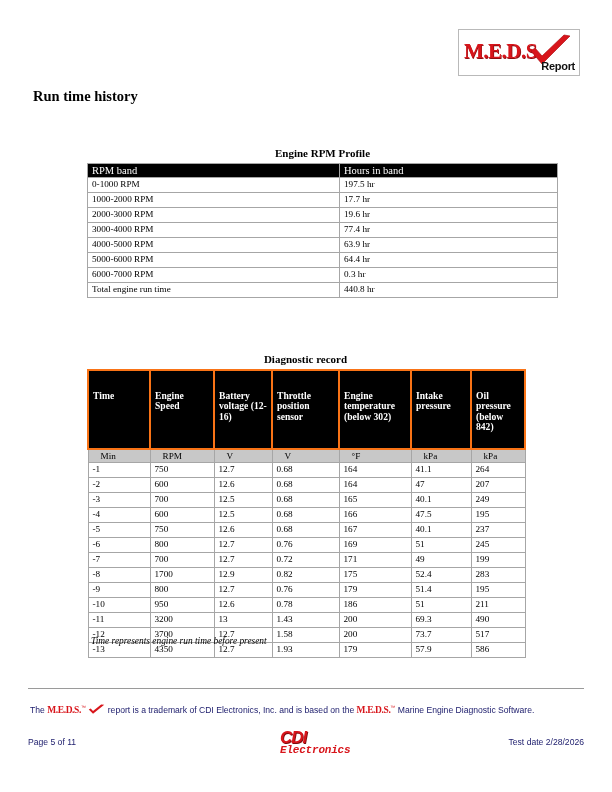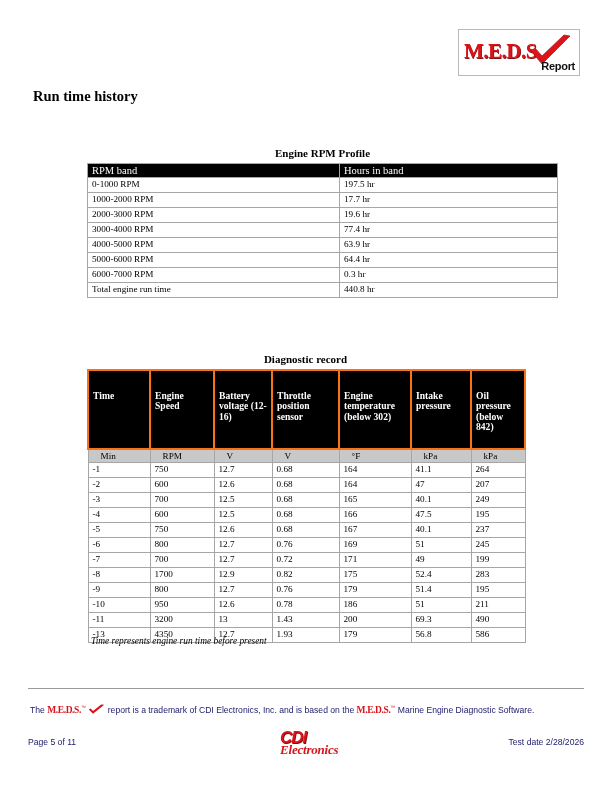--- a/index.html
+++ b/index.html
@@ -230,24 +230,24 @@
     font-family: "Liberation Sans", sans-serif;
     font-weight: bold;
     font-style: italic;
     font-size: 17px;
     color: #d8151b;
     letter-spacing: -1px;
     line-height: 16px;
     text-shadow: 0.7px 0.7px 0 #7d0b0e;
   }
   .cdi-sub {
-    font-family: Liberation Serif, serif;
+    font-family: Liberation Mono, monospace;
     font-weight: bold;
     font-style: italic;
-    font-size: 13px;
+    font-size: 11px;
     color: #d8151b;
     letter-spacing: -0.2px;
     line-height: 8px;
   }
 </style>
 </head>
 <body>
 
 <div class="page">
 
@@ -437,26 +437,35 @@
           <tr class="data-row">
             <td>-11</td>
             <td>3200</td>
             <td>13</td>
             <td>1.43</td>
             <td>200</td>
             <td>69.3</td>
             <td>490</td>
           </tr>
           <tr class="data-row">
+            <td>-12</td>
+            <td>3700</td>
+            <td>12.7</td>
+            <td>1.58</td>
+            <td>200</td>
+            <td>73.7</td>
+            <td>517</td>
+          </tr>
+          <tr class="data-row">
             <td>-13</td>
             <td>4350</td>
             <td>12.7</td>
             <td>1.93</td>
             <td>179</td>
-            <td>56.8</td>
+            <td>57.9</td>
             <td>586</td>
           </tr>
         </tbody>
     </table>
   </div>
 
   <div class="note">Time represents engine run time before present</div>
 
   <div class="footer-rule"></div>
 

